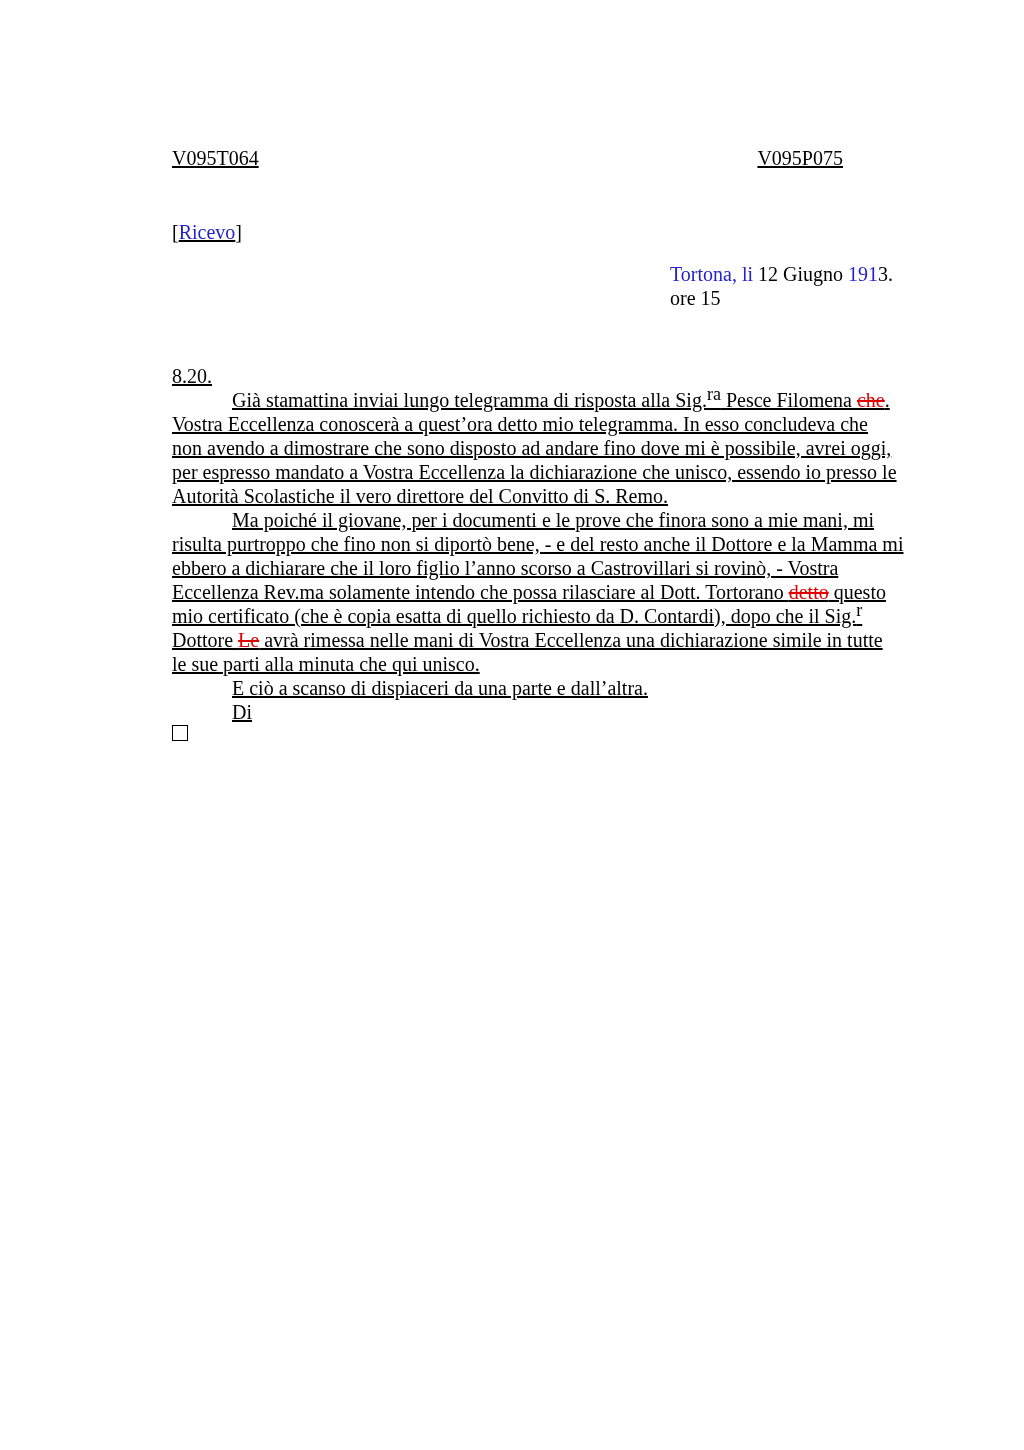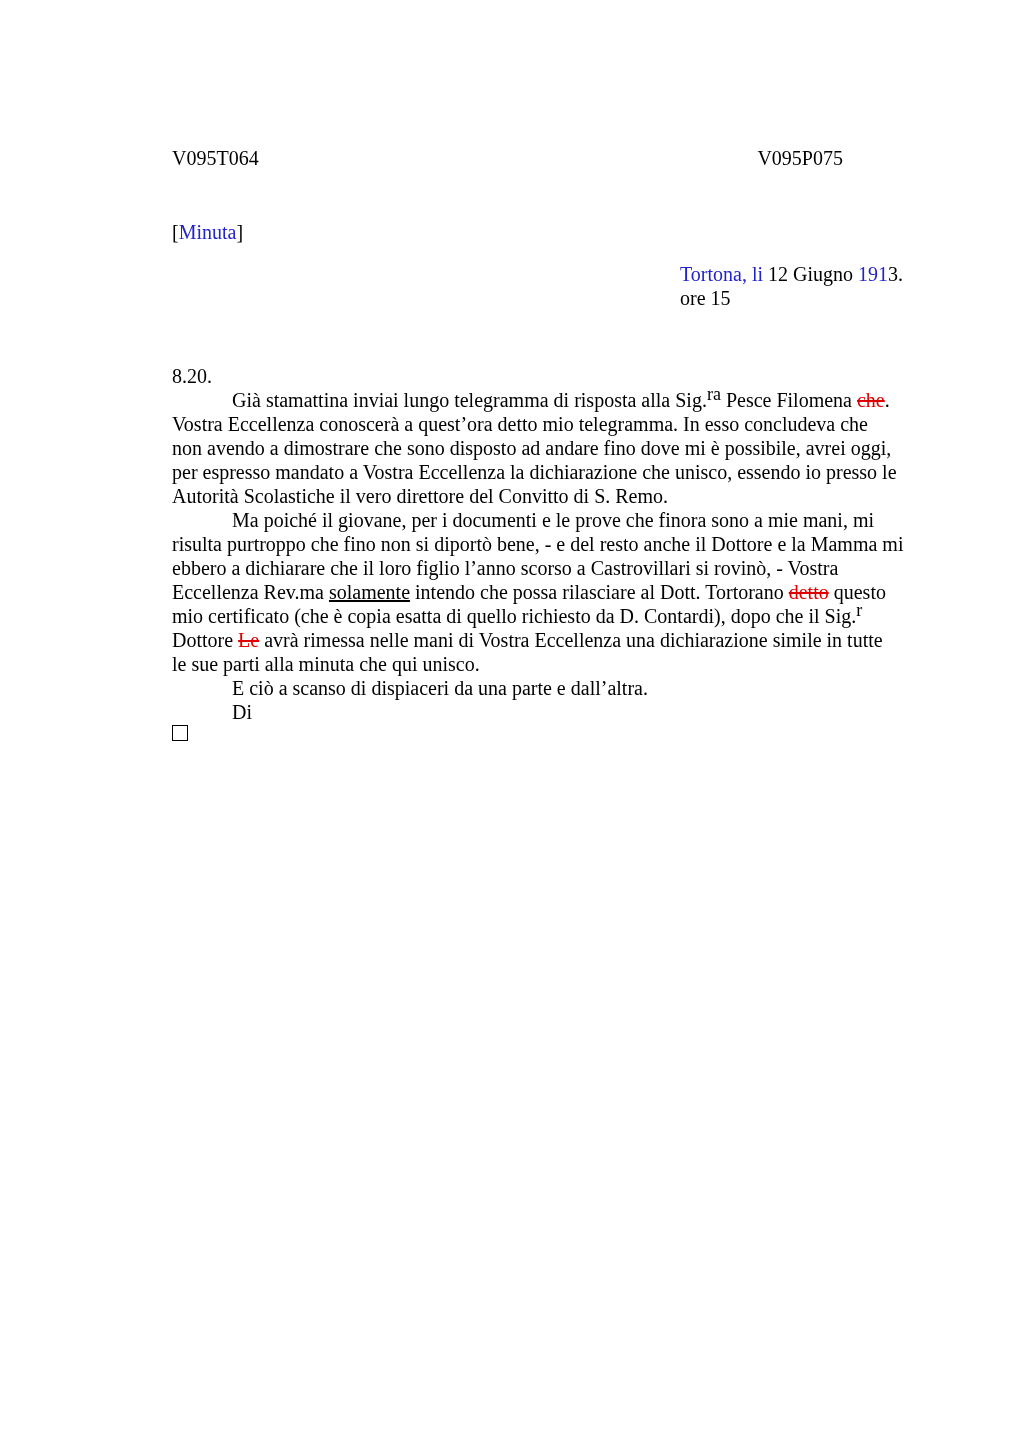--- a/index.html
+++ b/index.html
@@ -13,41 +13,42 @@
     overflow: hidden;
     font-family: "Liberation Serif", serif;
     font-size: 20px;
     color: #000000;
   }
   .page {
     box-sizing: border-box;
     width: 1024px;
     height: 1108px;
     padding: 146px 0 0 172px;
+    text-decoration: underline;
   }
   .header-row {
     width: 671px;
     display: flex;
     justify-content: space-between;
     line-height: 24px;
     white-space: pre;
   }
   .minuta-line {
     margin-top: 50px;
     line-height: 24px;
     white-space: pre;
   }
   .date-wrap {
     width: 748px;
     margin-top: 18px;
     text-align: right;
   }
   .date-block {
     display: inline-block;
-    margin-right: 17px;
+    margin-right: 27px;
     text-align: left;
   }
   .date-block .date-line {
     line-height: 24px;
     white-space: pre;
   }
   .date-block .time-line {
     line-height: 24px;
     white-space: pre;
   }
@@ -89,21 +90,21 @@
 </head>
 <body>
 
 <div class="page">
 
   <div class="header-row">
     <span>V095T064</span>
     <span>V095P075</span>
   </div>
 
-  <div class="minuta-line"><span>[</span><span class="blue">Minuta</span><span>]</span></div>
+  <div class="minuta-line"><span>[</span><span class="blue">Ricevo</span><span>]</span></div>
 
   <div class="date-wrap">
     <div class="date-block">
       <div class="date-line"><span class="blue">Tortona, li </span><span>12 Giugno </span><span class="blue">191</span><span>3.</span></div>
       <div class="time-line">ore 15</div>
     </div>
   </div>
 
   <div class="body-block">
     <div class="line"></div>

